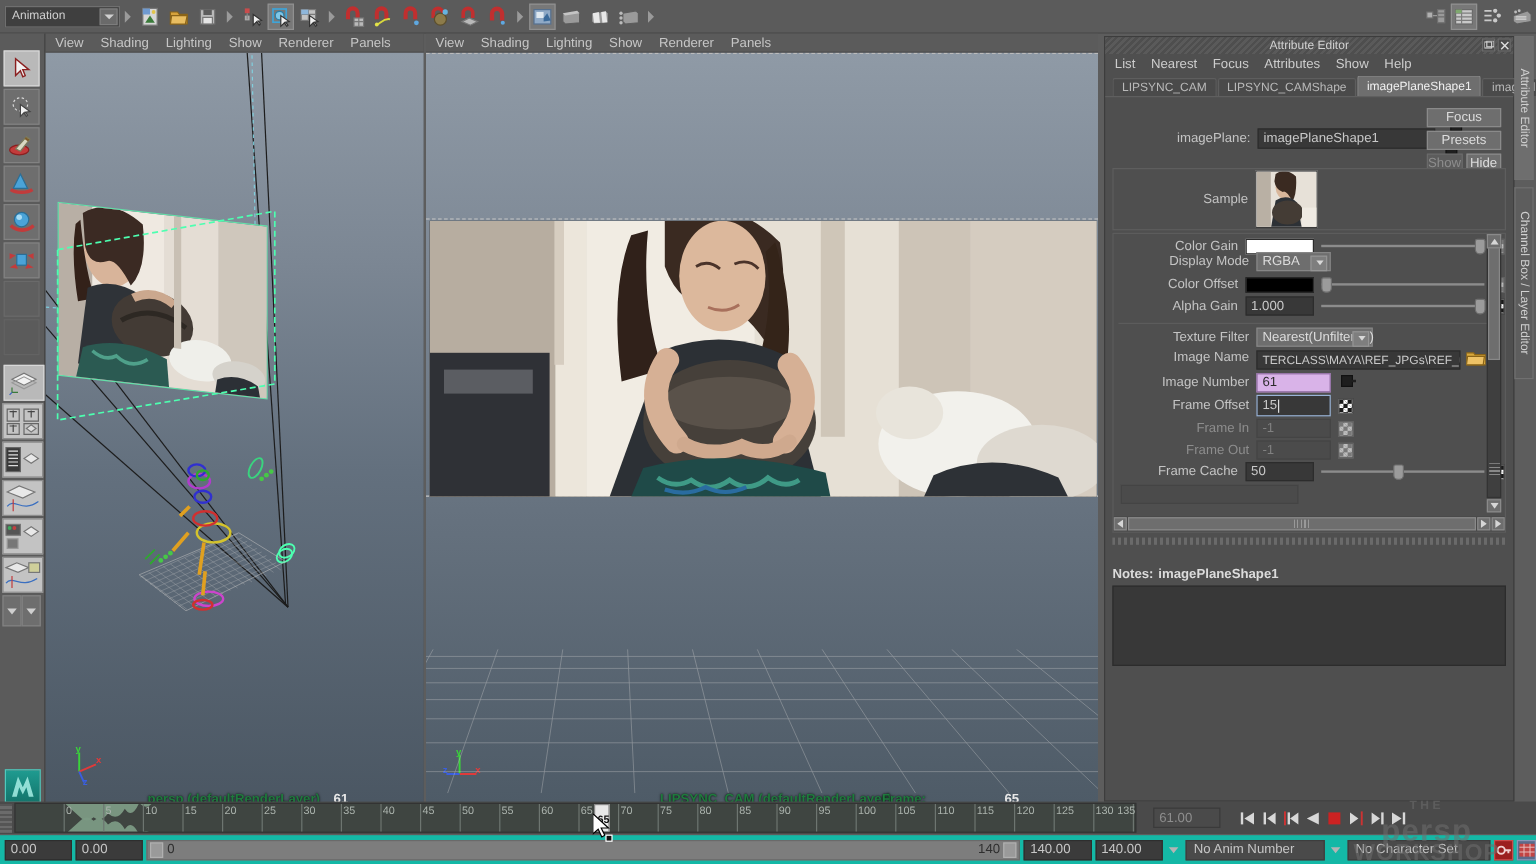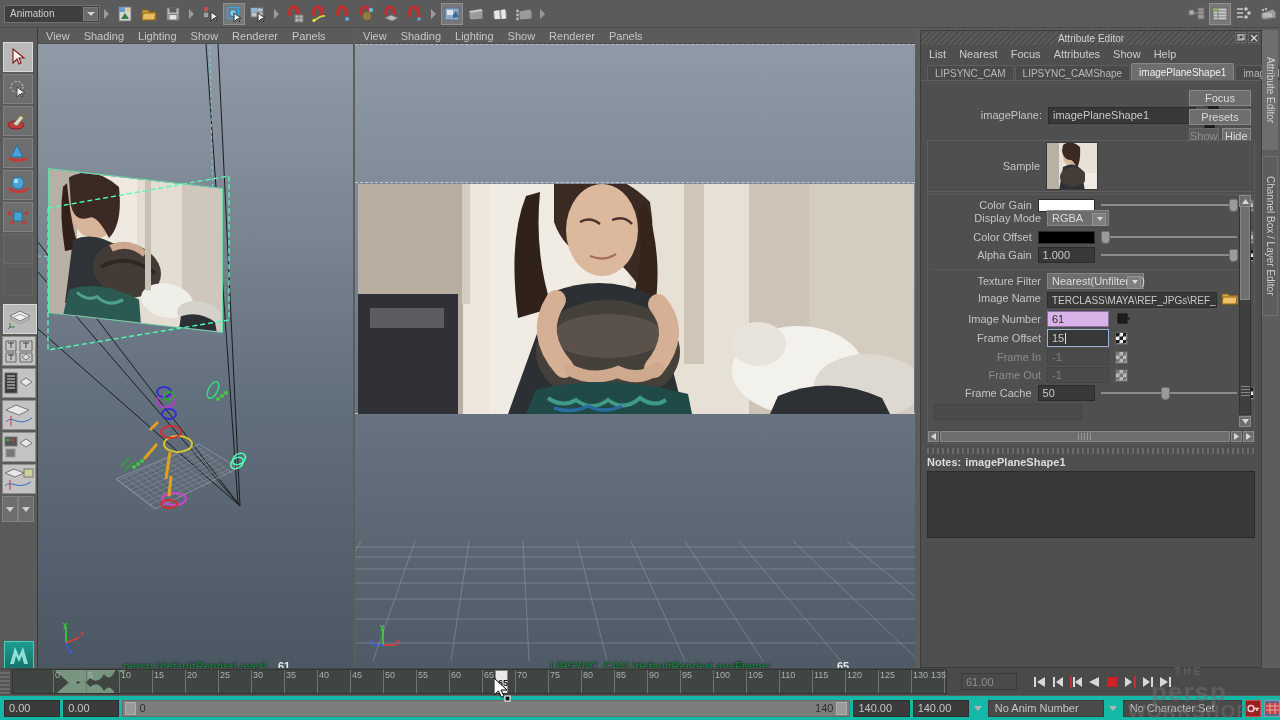--- a/index.html
+++ b/index.html
@@ -1029,21 +1029,21 @@
           </div>
           <div style="width:11px;height:11px;background:#6e6e6e;border:1px solid #8a8a8a;margin-left:1px;display:flex;align-items:center;justify-content:center">
             <svg width="5" height="7">
                 <polygon points="5,3.5 0,0 0,7" fill="#d6d6d6"></polygon>
               </svg>
           </div>
         </div>
       </div>
 
       <div style="margin-top:4px;height:6px;background:repeating-linear-gradient(90deg,#6a6a6a 0 2px,transparent 2px 5px)"></div>
-      <div style="display:flex;gap:4px;align-items:center;margin-top:2px">
+      <div style="display:flex;gap:4px;align-items:center;margin-top:19px">
         <span class="notes-label">Notes:</span>
         <span class="notes-label">imagePlaneShape1</span>
       </div>
       <div class="notes-box" style="height:67px;margin-top:3px"></div>
 
     </div>
   </div>
 
   <div class="side-tabs">
     <div class="side-tab" style="height:120px;background:#6e6e6e">Attribute Editor</div>

